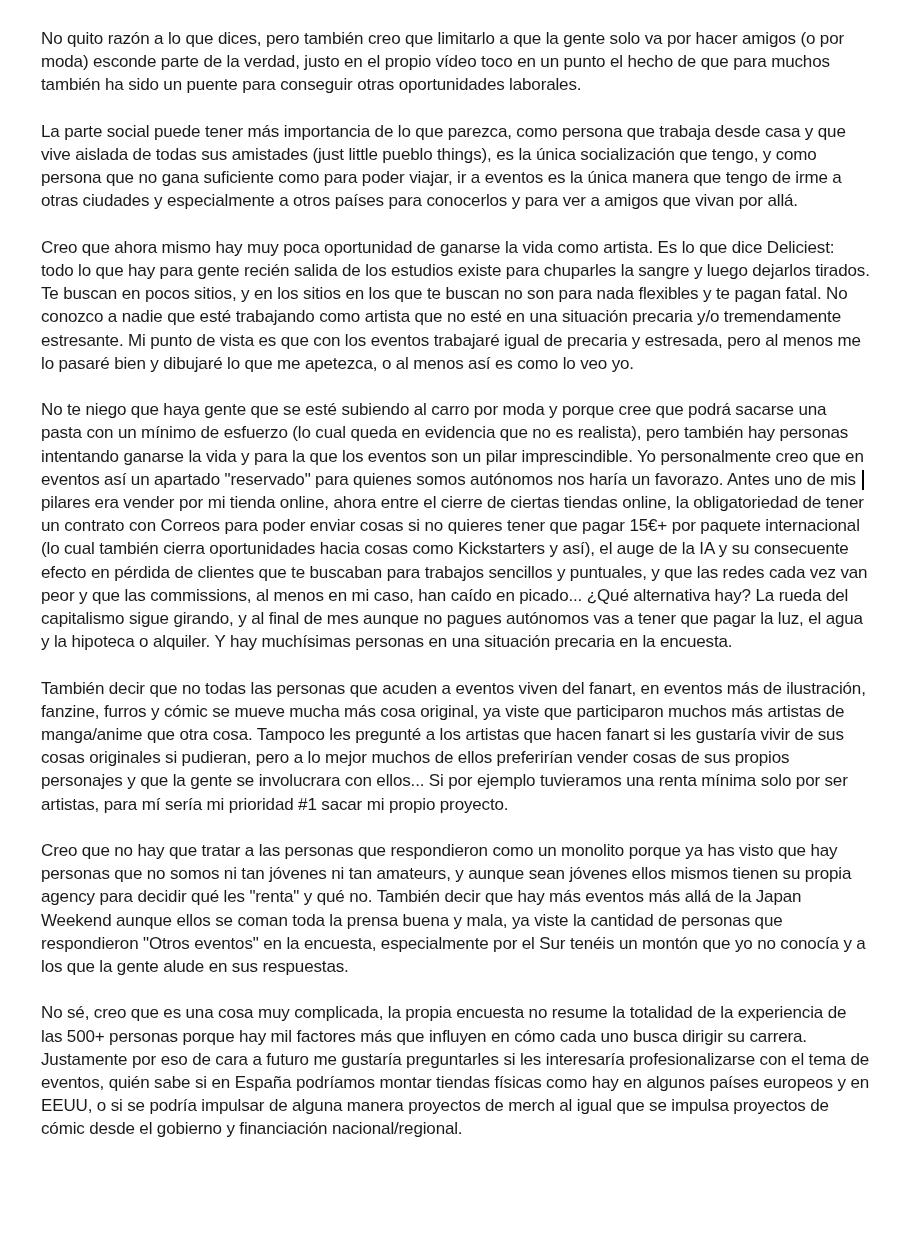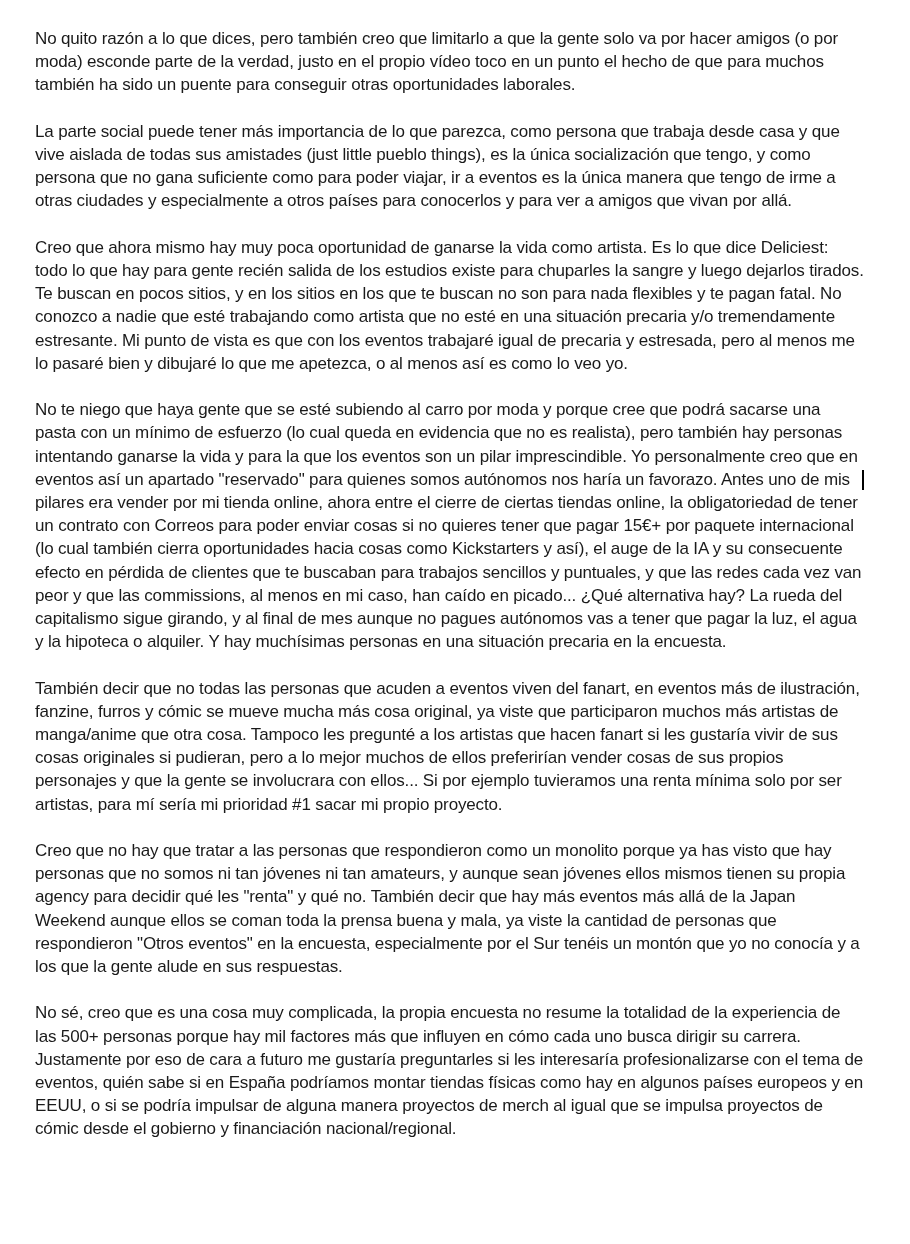--- a/index.html
+++ b/index.html
@@ -10,21 +10,21 @@
   body {
     width: 910px;
     height: 1244px;
     overflow: hidden;
     position: relative;
     font-family: "Liberation Sans", sans-serif;
     color: #1a1a1a;
   }
   .doc {
     position: absolute;
-    left: 35px;
+    left: 41px;
     top: 27px;
     width: 830px;
   }
   .para {
     font-size: 17px;
     line-height: 23.2px;
     margin: 0 0 23.2px 0;
     letter-spacing: -0.15px;
     word-spacing: 0px;
   }

